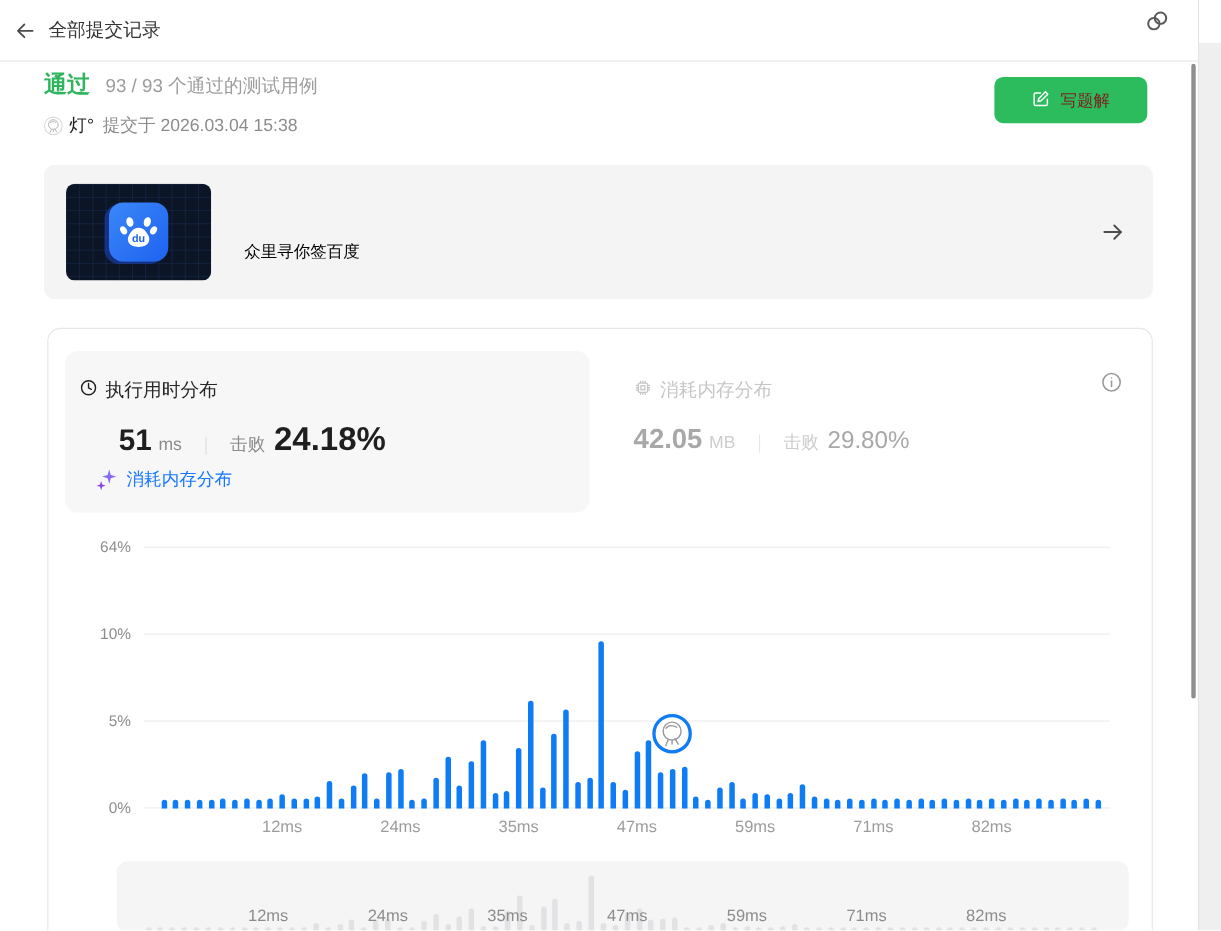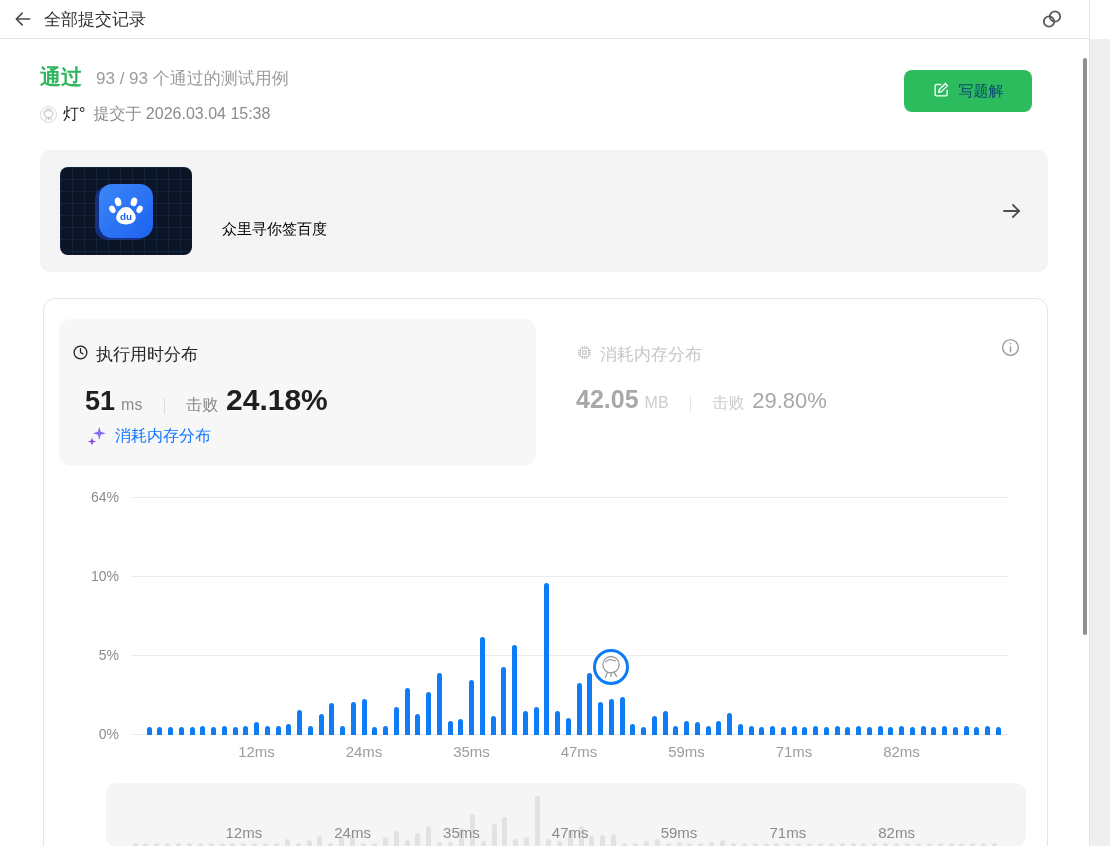--- a/index.html
+++ b/index.html
@@ -6,58 +6,58 @@
   html,body { background:#fff; }
   .page { position:relative; width:1110px; height:846px; background:#fff; overflow:hidden;
           font-family:"Liberation Sans","DejaVu Sans",sans-serif; color:#262626; }
 
   
   .gutter { position:absolute; left:1090px; top:39px; width:20px; height:807px; background:#efefef; }
   .gutter-line { position:absolute; left:1089px; top:0; width:1px; height:846px; background:#e3e3e3; }
   .scroll-thumb { position:absolute; left:1083px; top:58px; width:4px; height:577px; background:#8f8f8f; border-radius:2px; }
 
   
-  .header { position:absolute; left:0; top:0; width:1089px; height:39px; background:#fff;
+  .header { position:absolute; left:0; top:0; width:1089px; height:56px; background:#fff;
             border-bottom:1px solid #e6e6e6; display:flex; align-items:center; }
   .back-btn { margin-left:10px; width:26px; height:26px; display:flex; align-items:center; justify-content:center; cursor:pointer; }
   .hdr-title { margin-left:8px; font-size:17px; color:#333; }
   .link-btn { position:absolute; right:22px; top:4px; width:30px; height:30px; display:flex; align-items:center; justify-content:center; cursor:pointer; }
 
   
   .status-row { position:absolute; left:40px; top:63px; display:flex; align-items:baseline; }
   .status-badge { font-size:21px; font-weight:700; color:#2eb55d; }
   .cases { margin-left:14px; font-size:17px; color:#9c9c9c; }
   .user-row { position:absolute; left:40px; top:104px; display:flex; align-items:center; font-size:16px; }
   .avatar { width:17px; height:17px; border-radius:50%; border:1px solid #d9d9d9; overflow:hidden; background:#fff; }
   .user-name { margin-left:6px; color:#1f1f1f; }
   .submitted { margin-left:8px; color:#8c8c8c; }
 
   
   .btn { position:absolute; top:70px; height:42px; border-radius:8px; display:flex; align-items:center; justify-content:center; gap:9px; font-size:15px; cursor:pointer; }
   .btn-official { left:729px; width:159px; background:#f1f2f3; color:#262626; }
-  .btn-write { left:904px; width:128px; background:#2cbb5d; color:#0c4a6e; }
+  .btn-write { left:904px; width:139px; background:#2cbb5d; color:#7f1d1d; }
 
   
   .banner { position:absolute; left:40px; top:150px; width:1008px; height:122px; background:#f4f4f5; border-radius:10px; cursor:pointer; }
   .thumb { position:absolute; left:20px; top:17px; width:132px; height:88px; border-radius:8px; background:#0c1526;
            background-image:linear-gradient(rgba(45,90,160,.18) 1px, transparent 1px),linear-gradient(90deg, rgba(45,90,160,.18) 1px, transparent 1px);
            background-size:12px 12px; display:flex; align-items:center; justify-content:center; }
   .app-icon { width:54px; height:54px; border-radius:13px; background:linear-gradient(135deg,#3b87f8,#1e62f0);
               display:flex; align-items:center; justify-content:center; box-shadow:-4px 2px 0 rgba(30,70,200,.55); }
   .banner-title { position:absolute; left:182px; top:36px; font-size:19px; font-weight:600; color:#262626; }
   .banner-sub { position:absolute; left:182px; top:70px; font-size:15px; color:#000000; }
   .banner-arrow { position:absolute; right:24px; top:49px; }
 
   
   .card { position:absolute; left:43px; top:298px; width:1005px; height:560px; border:1px solid #e6e6e6; border-radius:12px; background:#fff; }
   .time-box { position:absolute; left:15px; top:20px; width:477px; height:147px; background:#f7f7f8; border-radius:12px; cursor:pointer; }
   .panel-head { position:absolute; left:28px; top:44px; display:flex; align-items:center; gap:7px; font-size:17px; font-weight:500; color:#262626; }
   .info-btn { position:absolute; right:26px; top:38px; cursor:pointer; }
   .value-row { position:absolute; left:41px; top:84px; display:flex; align-items:baseline; }
-  .big-num { font-size:27px; font-weight:700; color:#1f1f1f; }
+  .big-num { font-size:27px; font-weight:700; color:#1f1f1f;margin-left:23px; }
   .unit { margin-left:6px; font-size:16px; color:#8c8c8c; }
   .vdiv { margin:0 14px; color:#dcdcdc; font-size:16px; }
   .beats-label { font-size:16px; color:#8c8c8c; margin-right:8px; }
   .beats-val { font-size:30px; font-weight:700; color:#1f1f1f; }
   .analysis { position:absolute; left:42px; top:126px; display:flex; align-items:center; gap:7px; cursor:pointer; }
   .analysis span { font-size:16px; color:#1677ff; }
 
   .mem-head { position:absolute; left:532px; top:44px; display:flex; align-items:center; gap:7px; font-size:17px; font-weight:500; color:#c6c6c6; }
   .mem-row { position:absolute; left:532px; top:86px; display:flex; align-items:baseline; }
   .mem-num { font-size:25px; font-weight:700; color:#a8a8a8; }

